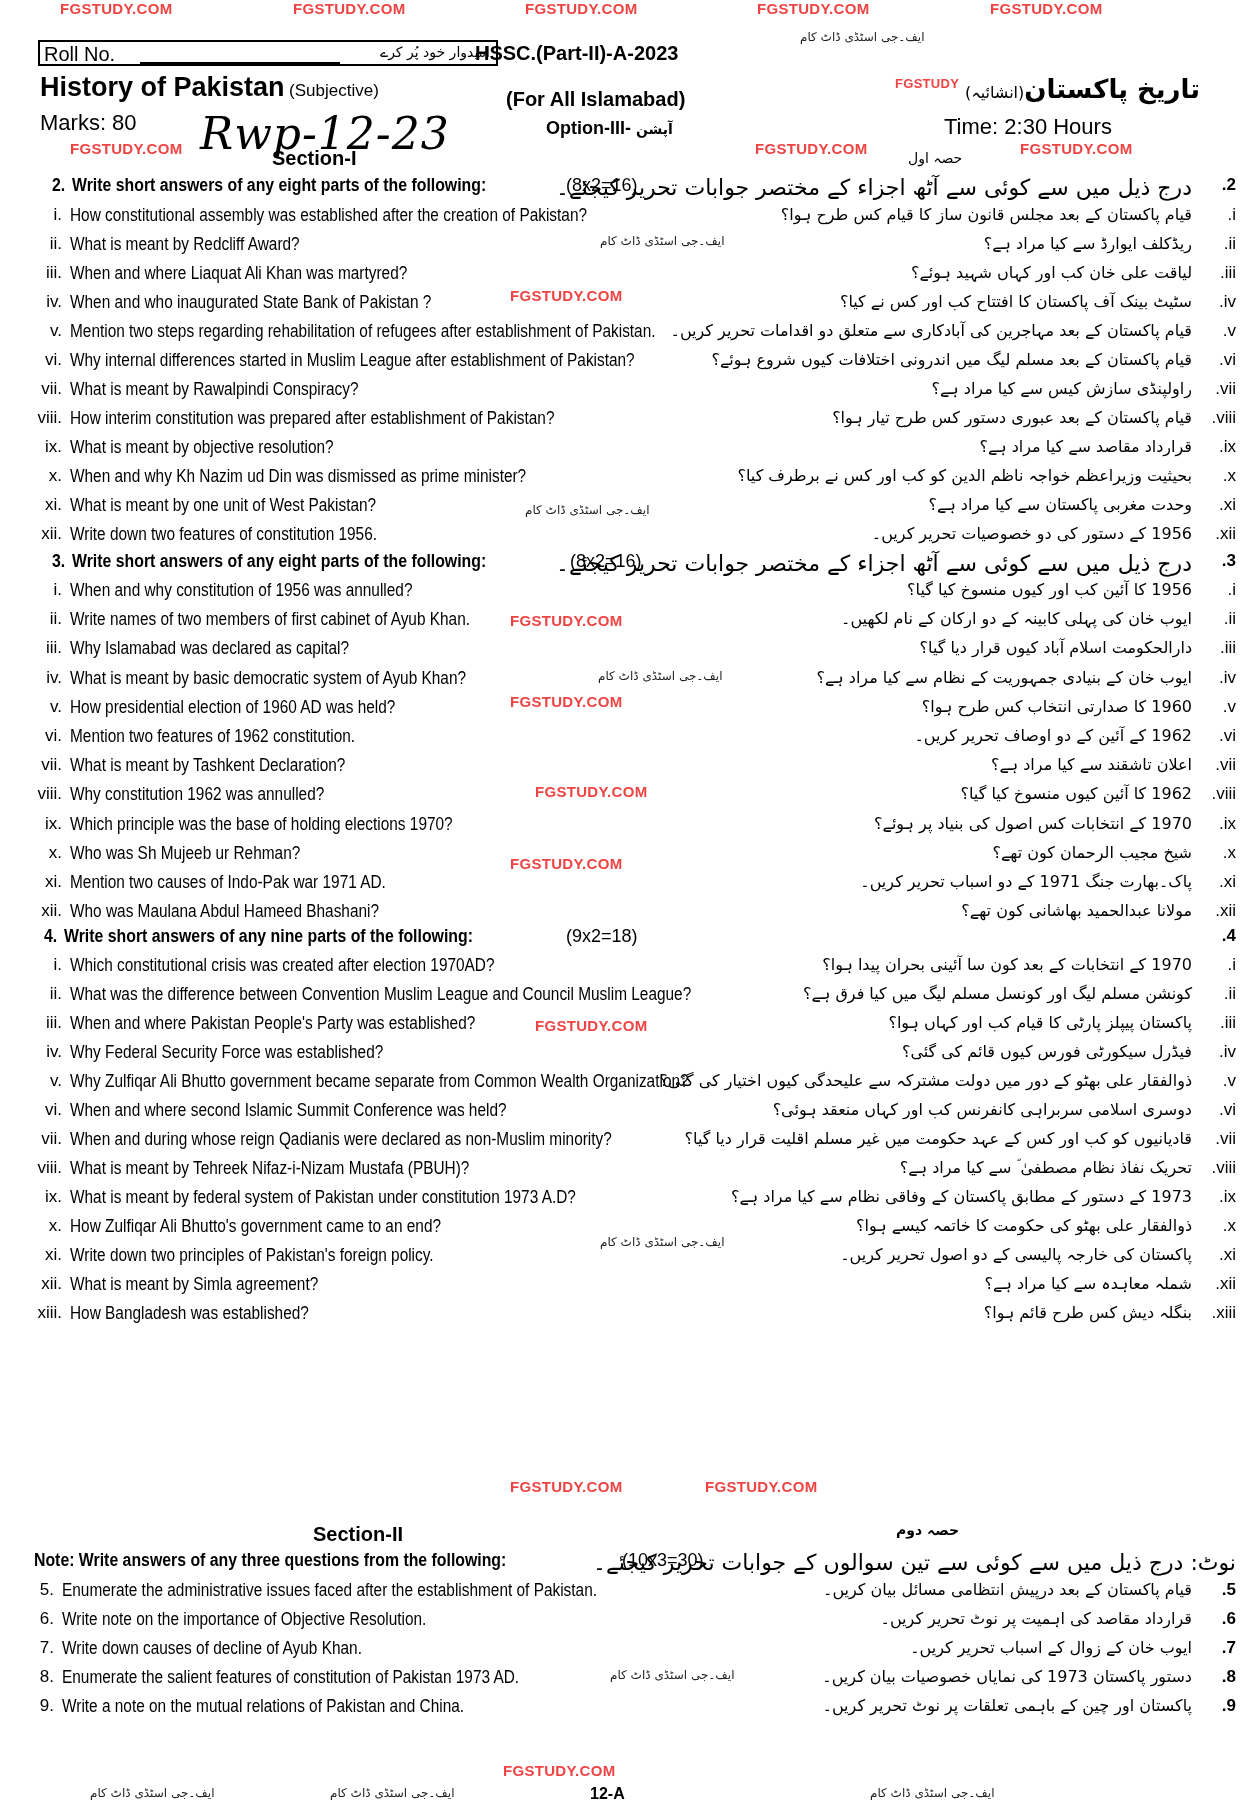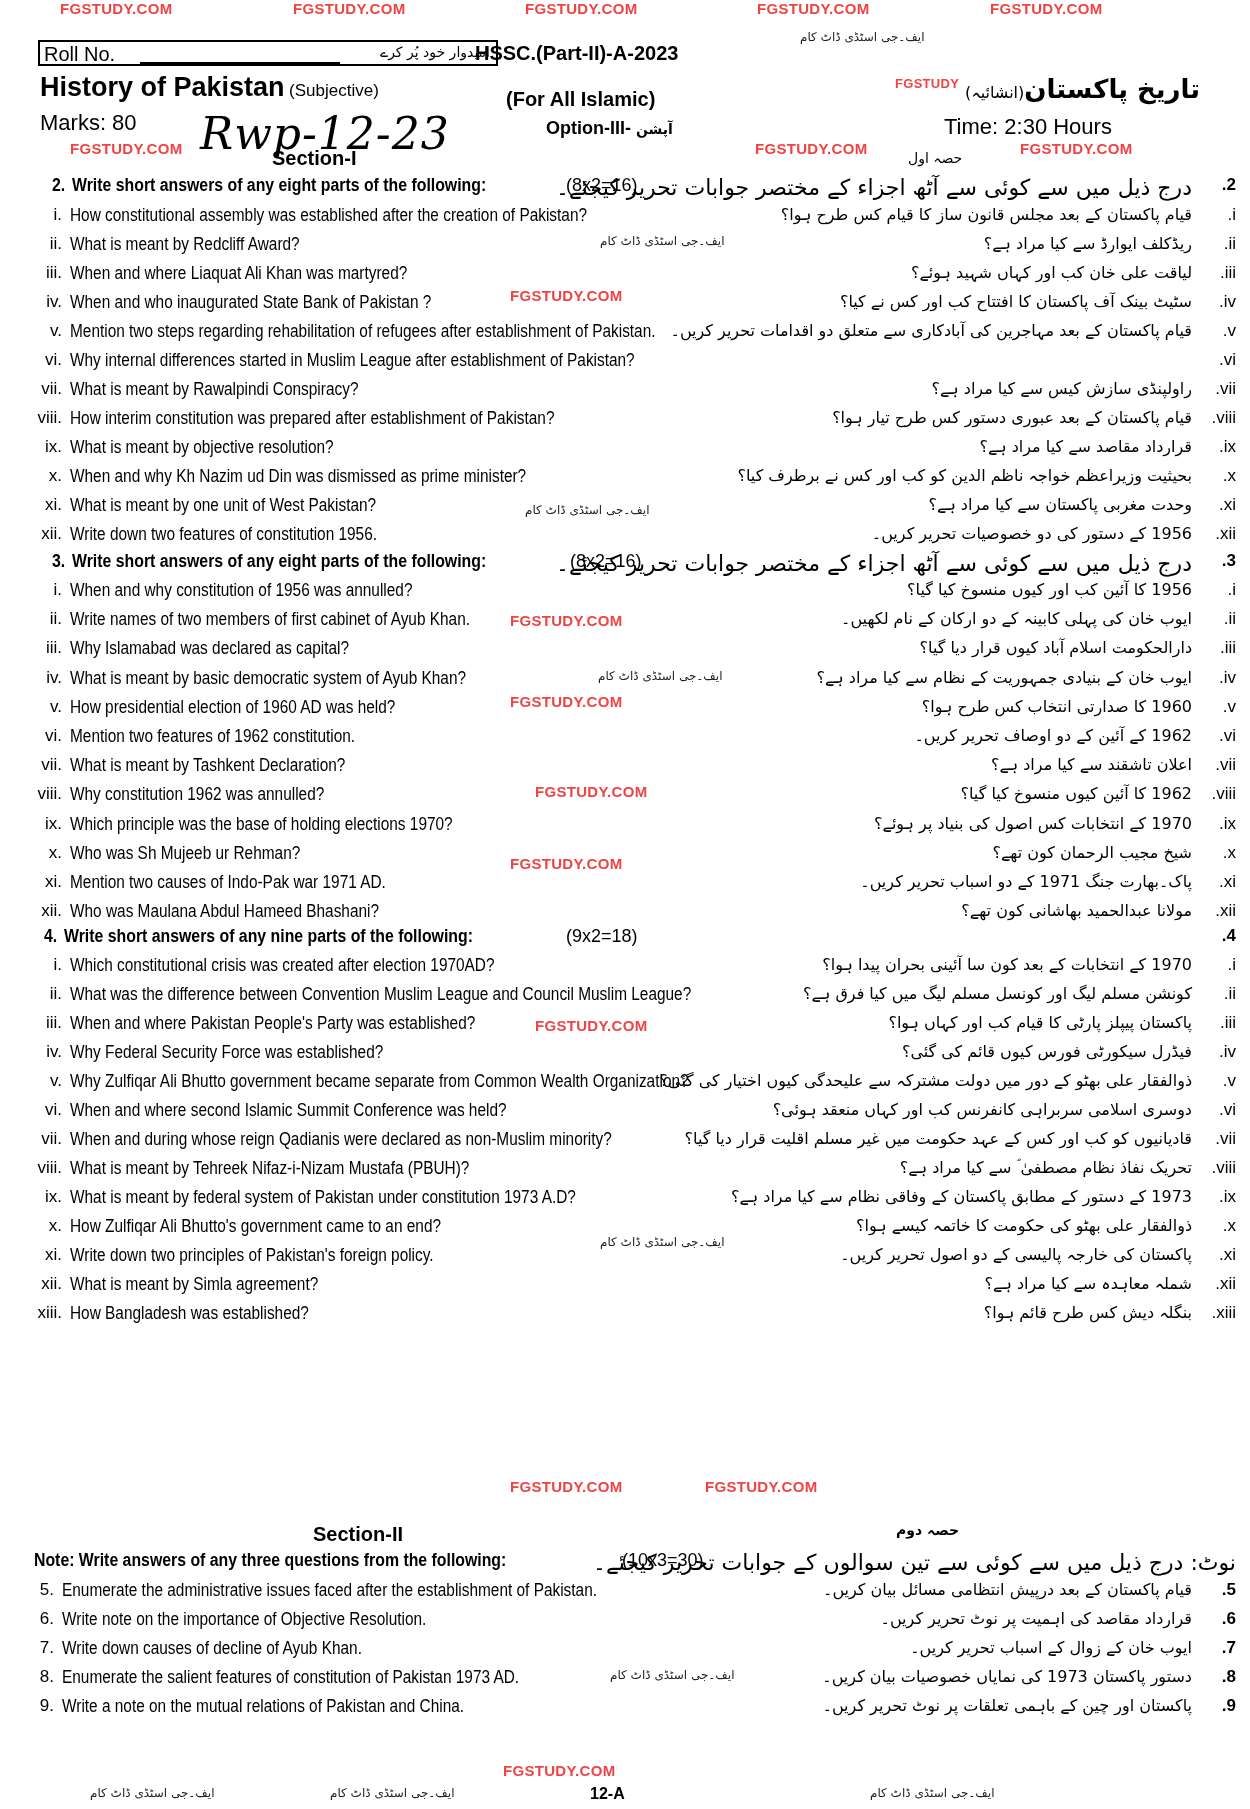--- a/index.html
+++ b/index.html
@@ -41,21 +41,21 @@
   <span class="line"></span>
   <span class="ur">امیدوار خود پُر کرے</span>
 </div>
 <div class="abs hdr bold" style="left:475px;top:42px;">HSSC.(Part-II)-A-2023</div>
 <div class="urdu-wm" style="left:800px;top:30px;">ایف۔جی اسٹڈی ڈاٹ کام</div>
 
 <div class="abs" style="left:40px;top:72px;">
   <span class="title">History of Pakistan</span>
   <span class="sub">(Subjective)</span>
 </div>
-<div class="abs hdr bold" style="left:506px;top:88px;">(For All Islamic)</div>
+<div class="abs hdr bold" style="left:506px;top:88px;">(For All Islamabad)</div>
 <div class="wm" style="left:895px;top:76px;font-size:13px;">FGSTUDY</div>
 <div class="abs" style="right:50px;top:74px;font-family:'DejaVu Sans',sans-serif;font-size:26px;font-weight:bold;direction:rtl;">
   <span>تاریخ پاکستان</span><span style="font-size:16px;font-weight:normal;">(انشائیہ)</span>
 </div>
 
 <div class="abs" style="left:40px;top:110px;font-size:22px;">Marks: 80</div>
 <div class="handwritten">Rwp-12-23</div>
 <div class="abs" style="left:546px;top:118px;font-size:18px;font-weight:bold;">
   <span>Option-III-</span> <span style="font-family:'DejaVu Sans',sans-serif;font-size:14px;">آپشن</span>
 </div>
@@ -119,20 +119,21 @@
     </div>
     <div class="row" style="top: 321px;">
       <span class="q-num" style="left:12px;">v.</span>
       <span class="q-en" style="left:70px;">Mention two steps regarding  rehabilitation of refugees after establishment of Pakistan.</span>
       <span class="q-ur">قیام پاکستان کے بعد مہاجرین کی آبادکاری سے متعلق دو اقدامات تحریر کریں۔</span>
       <span class="q-ur-num">.v</span>
     </div>
     <div class="row" style="top: 350px;">
       <span class="q-num" style="left:12px;">vi.</span>
       <span class="q-en" style="left:70px;">Why internal differences started in Muslim League after establishment of Pakistan?</span>
+      <span class="q-ur">قیام پاکستان کے بعد مسلم لیگ میں اندرونی اختلافات کیوں شروع ہوئے؟</span>
       <span class="q-ur-num">.vi</span>
     </div>
     <div class="row" style="top: 379px;">
       <span class="q-num" style="left:12px;">vii.</span>
       <span class="q-en" style="left:70px;">What is meant by Rawalpindi Conspiracy?</span>
       <span class="q-ur">راولپنڈی سازش کیس سے کیا مراد ہے؟</span>
       <span class="q-ur-num">.vii</span>
     </div>
     <div class="row" style="top: 408px;">
       <span class="q-num" style="left:12px;">viii.</span>

